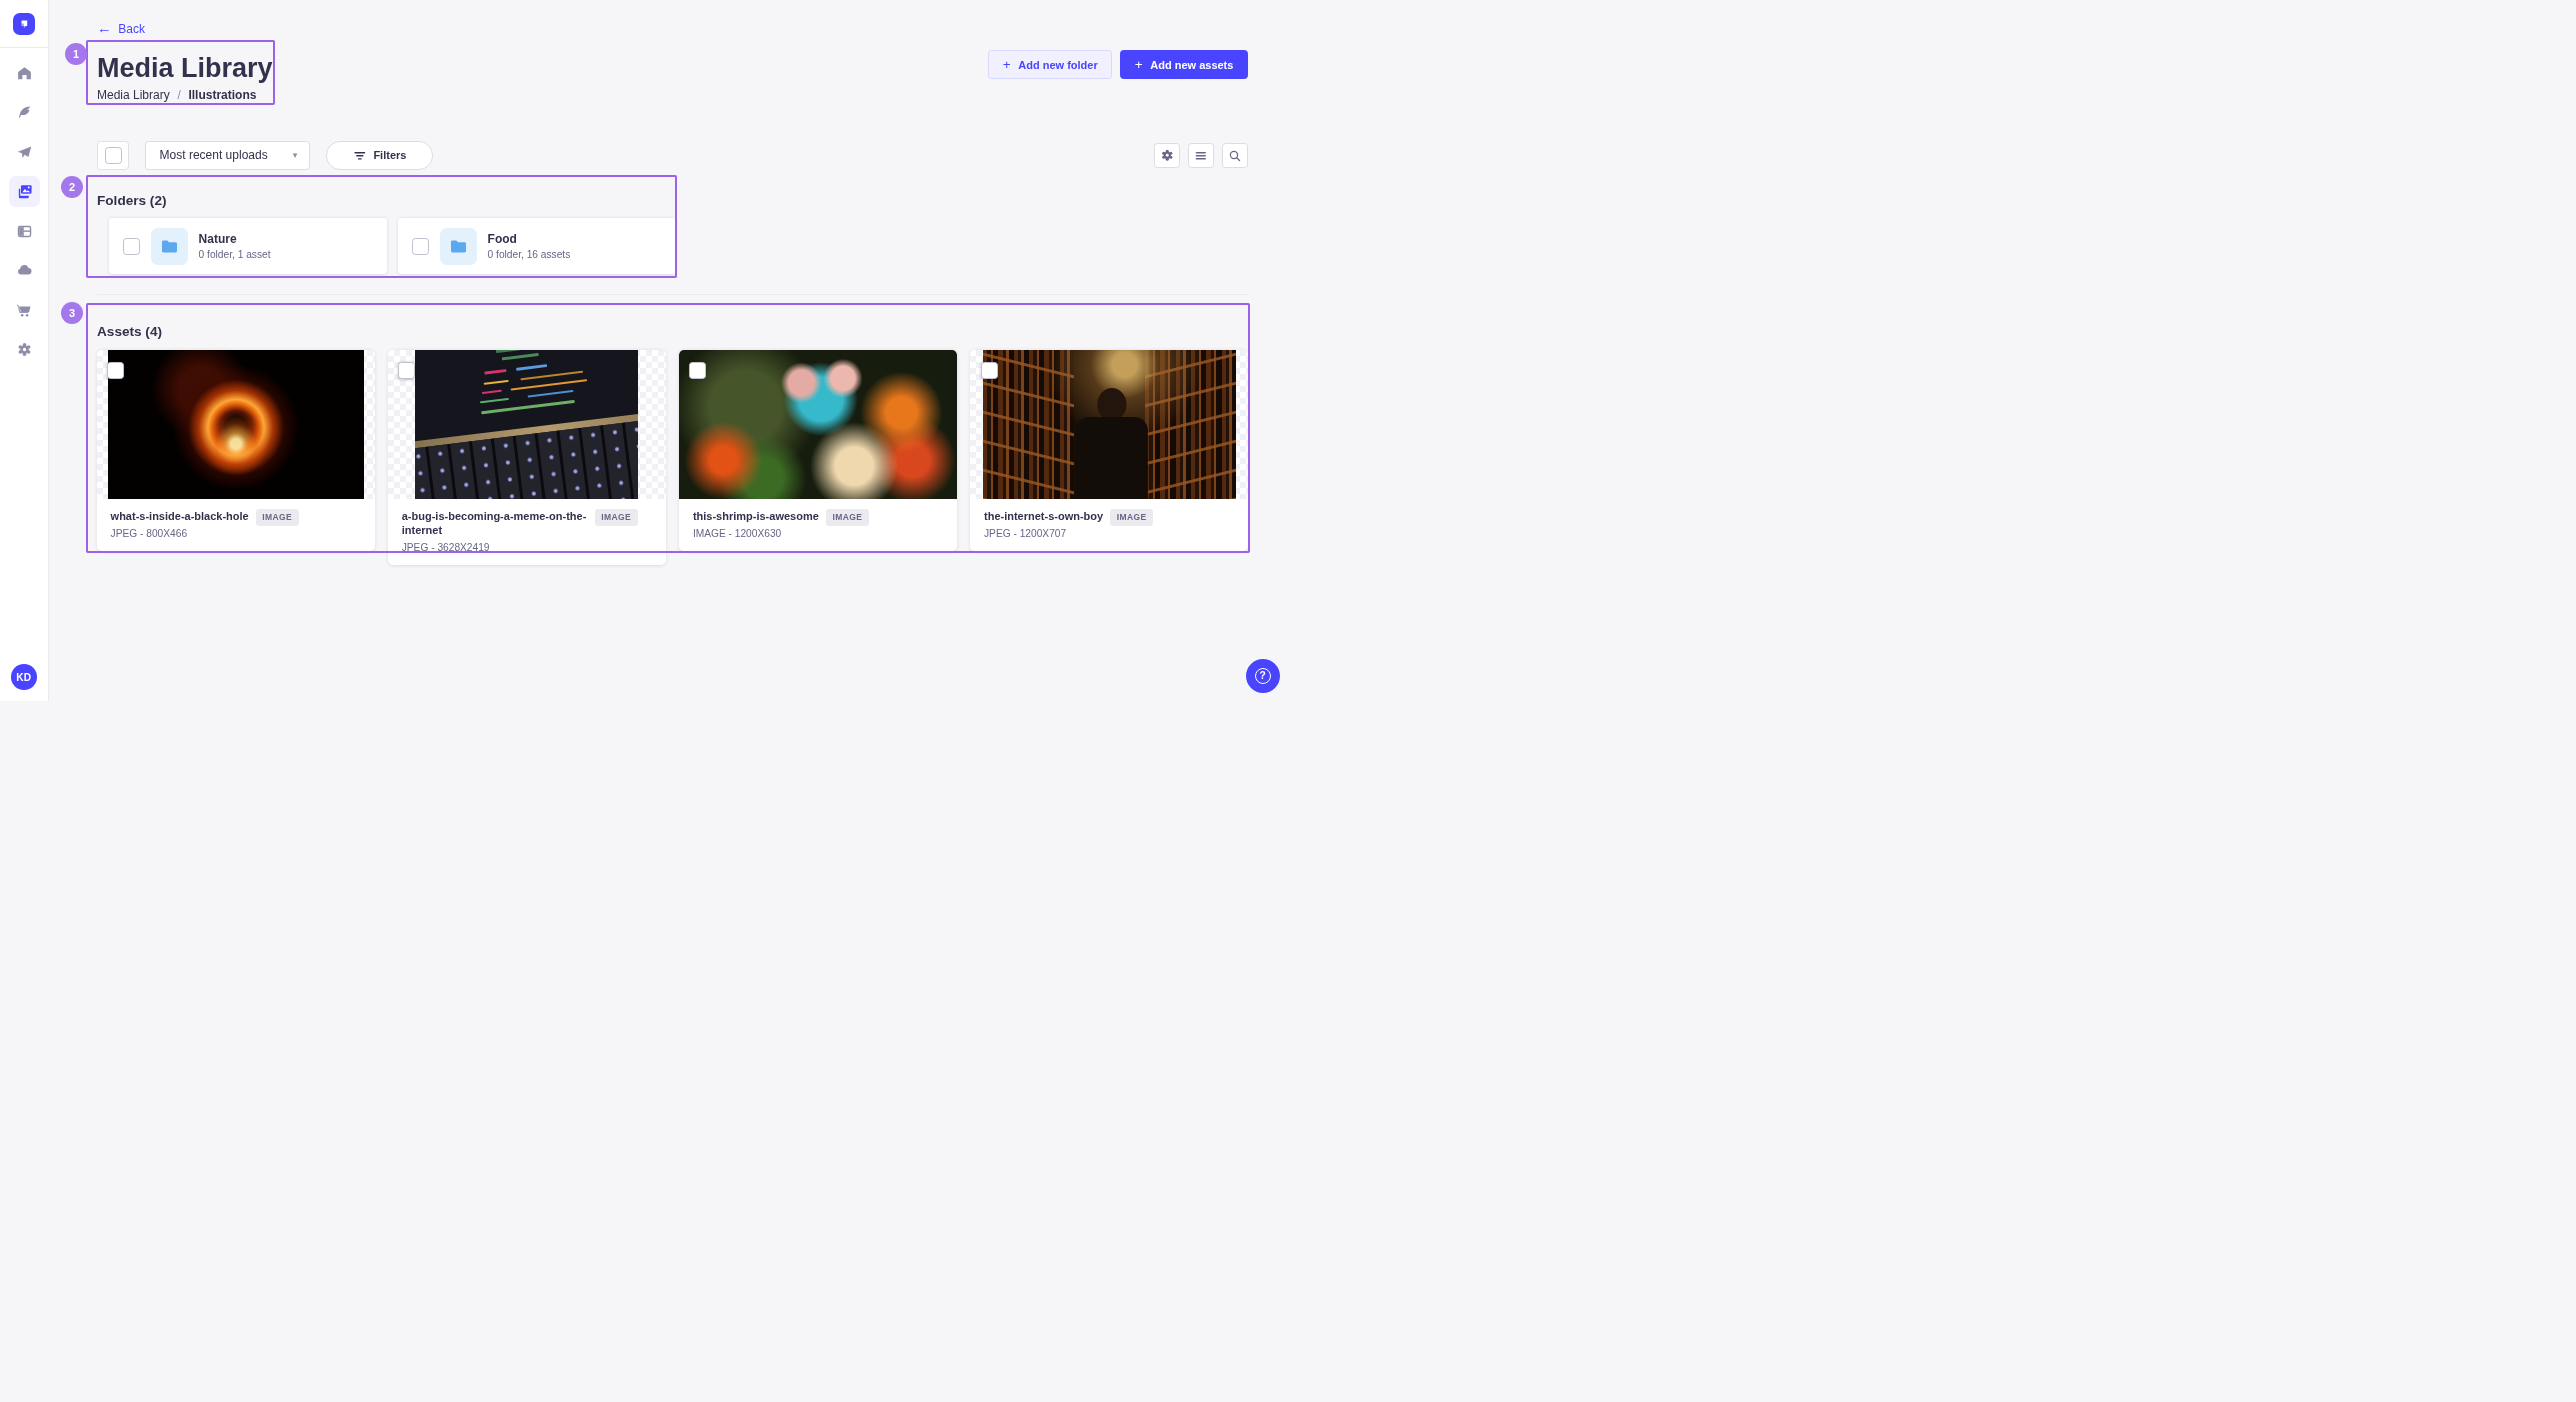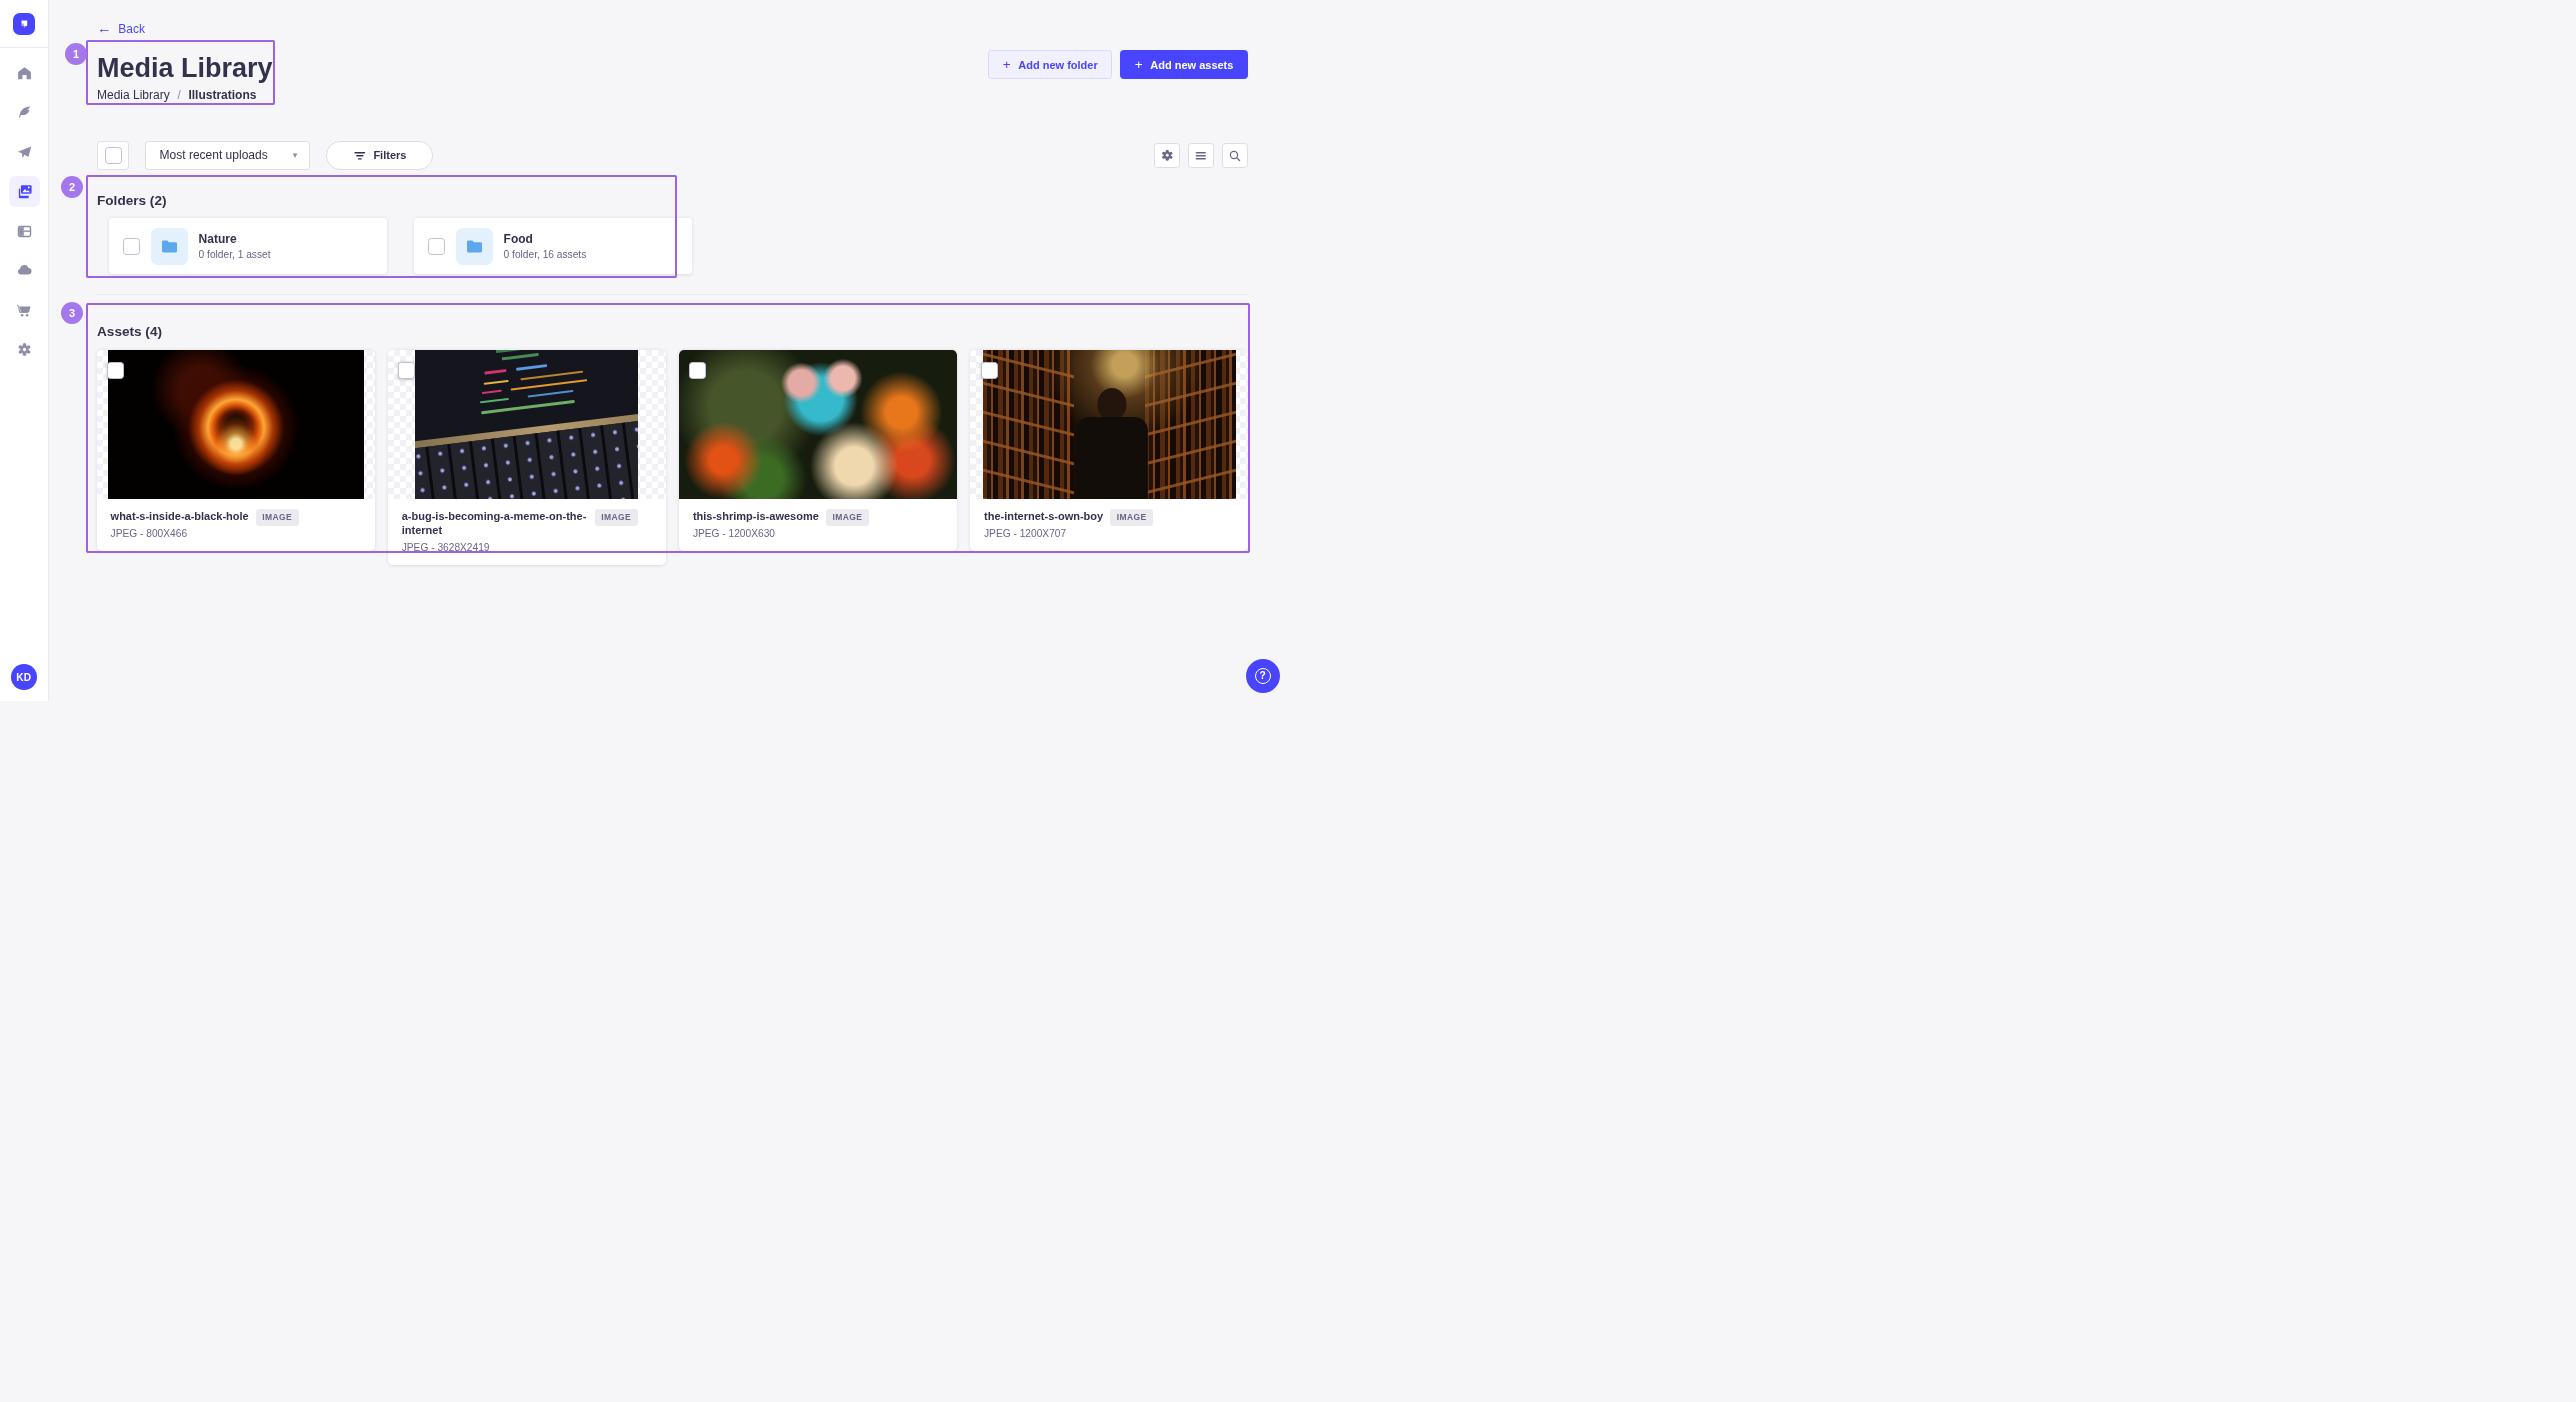--- a/index.html
+++ b/index.html
@@ -65,21 +65,21 @@
   .filters-btn { height:29px; background:#fff; border:0.9px solid #DCDCE4; border-radius:14px;
                  display:flex; align-items:center; gap:6.8px; padding:0 26px;
                  font-size:11px; font-weight:600; color:#32324D; cursor:pointer; }
   .view-controls { margin-left:auto; display:flex; gap:8.5px; }
   .icon-btn { width:25.6px; height:25.6px; background:#fff; border:0.9px solid #DCDCE4; border-radius:3.4px;
               display:flex; align-items:center; justify-content:center; cursor:pointer; }
 
   
   .section-heading { font-size:13.6px; font-weight:600; color:#32324D; }
   .folders-section { margin-top:23px; }
-  .folders-grid { margin-top:10.2px; display:flex; gap:27px;padding-left:12px; }
+  .folders-grid { margin-top:10.2px; display:flex; gap:11px;padding-left:12px; }
   .folder-card { width:278px; height:56px; background:#fff; border-radius:3.4px;
                  box-shadow:0 0.9px 3.4px rgba(33,33,52,.12); display:flex; align-items:center;
                  padding:0 13.6px; cursor:pointer; }
   .folder-icon-box { width:37px; height:37px; border-radius:6.8px; background:#E3F1FC;
                      display:flex; align-items:center; justify-content:center; margin-left:11px; }
   .folder-texts { margin-left:11px; }
   .folder-name { font-size:12px; font-weight:600; color:#32324D; }
   .folder-meta { font-size:10.2px; color:#666687; margin-top:2.6px; }
 
   .rule { height:0.9px; background:#EAEAEF; margin-top:20.4px; }
@@ -407,21 +407,21 @@
       </div>
 
       <div class="asset-card">
         <div class="asset-media">
           <div class="checkbox asset-check"></div>
           <div class="thumb thumb-shrimp"></div>
         </div>
         <div class="asset-info">
           <div>
             <div class="asset-name">this-shrimp-is-awesome</div>
-            <div class="asset-meta">JPEG - 1200X630</div>
+            <div class="asset-meta">IMAGE - 1200X630</div>
           </div>
           <div class="asset-badge">IMAGE</div>
         </div>
       </div>
 
       <div class="asset-card">
         <div class="asset-media">
           <div class="checkbox asset-check"></div>
           <div class="thumb thumb-library">
             <div class="shelf shelf-l"></div>

